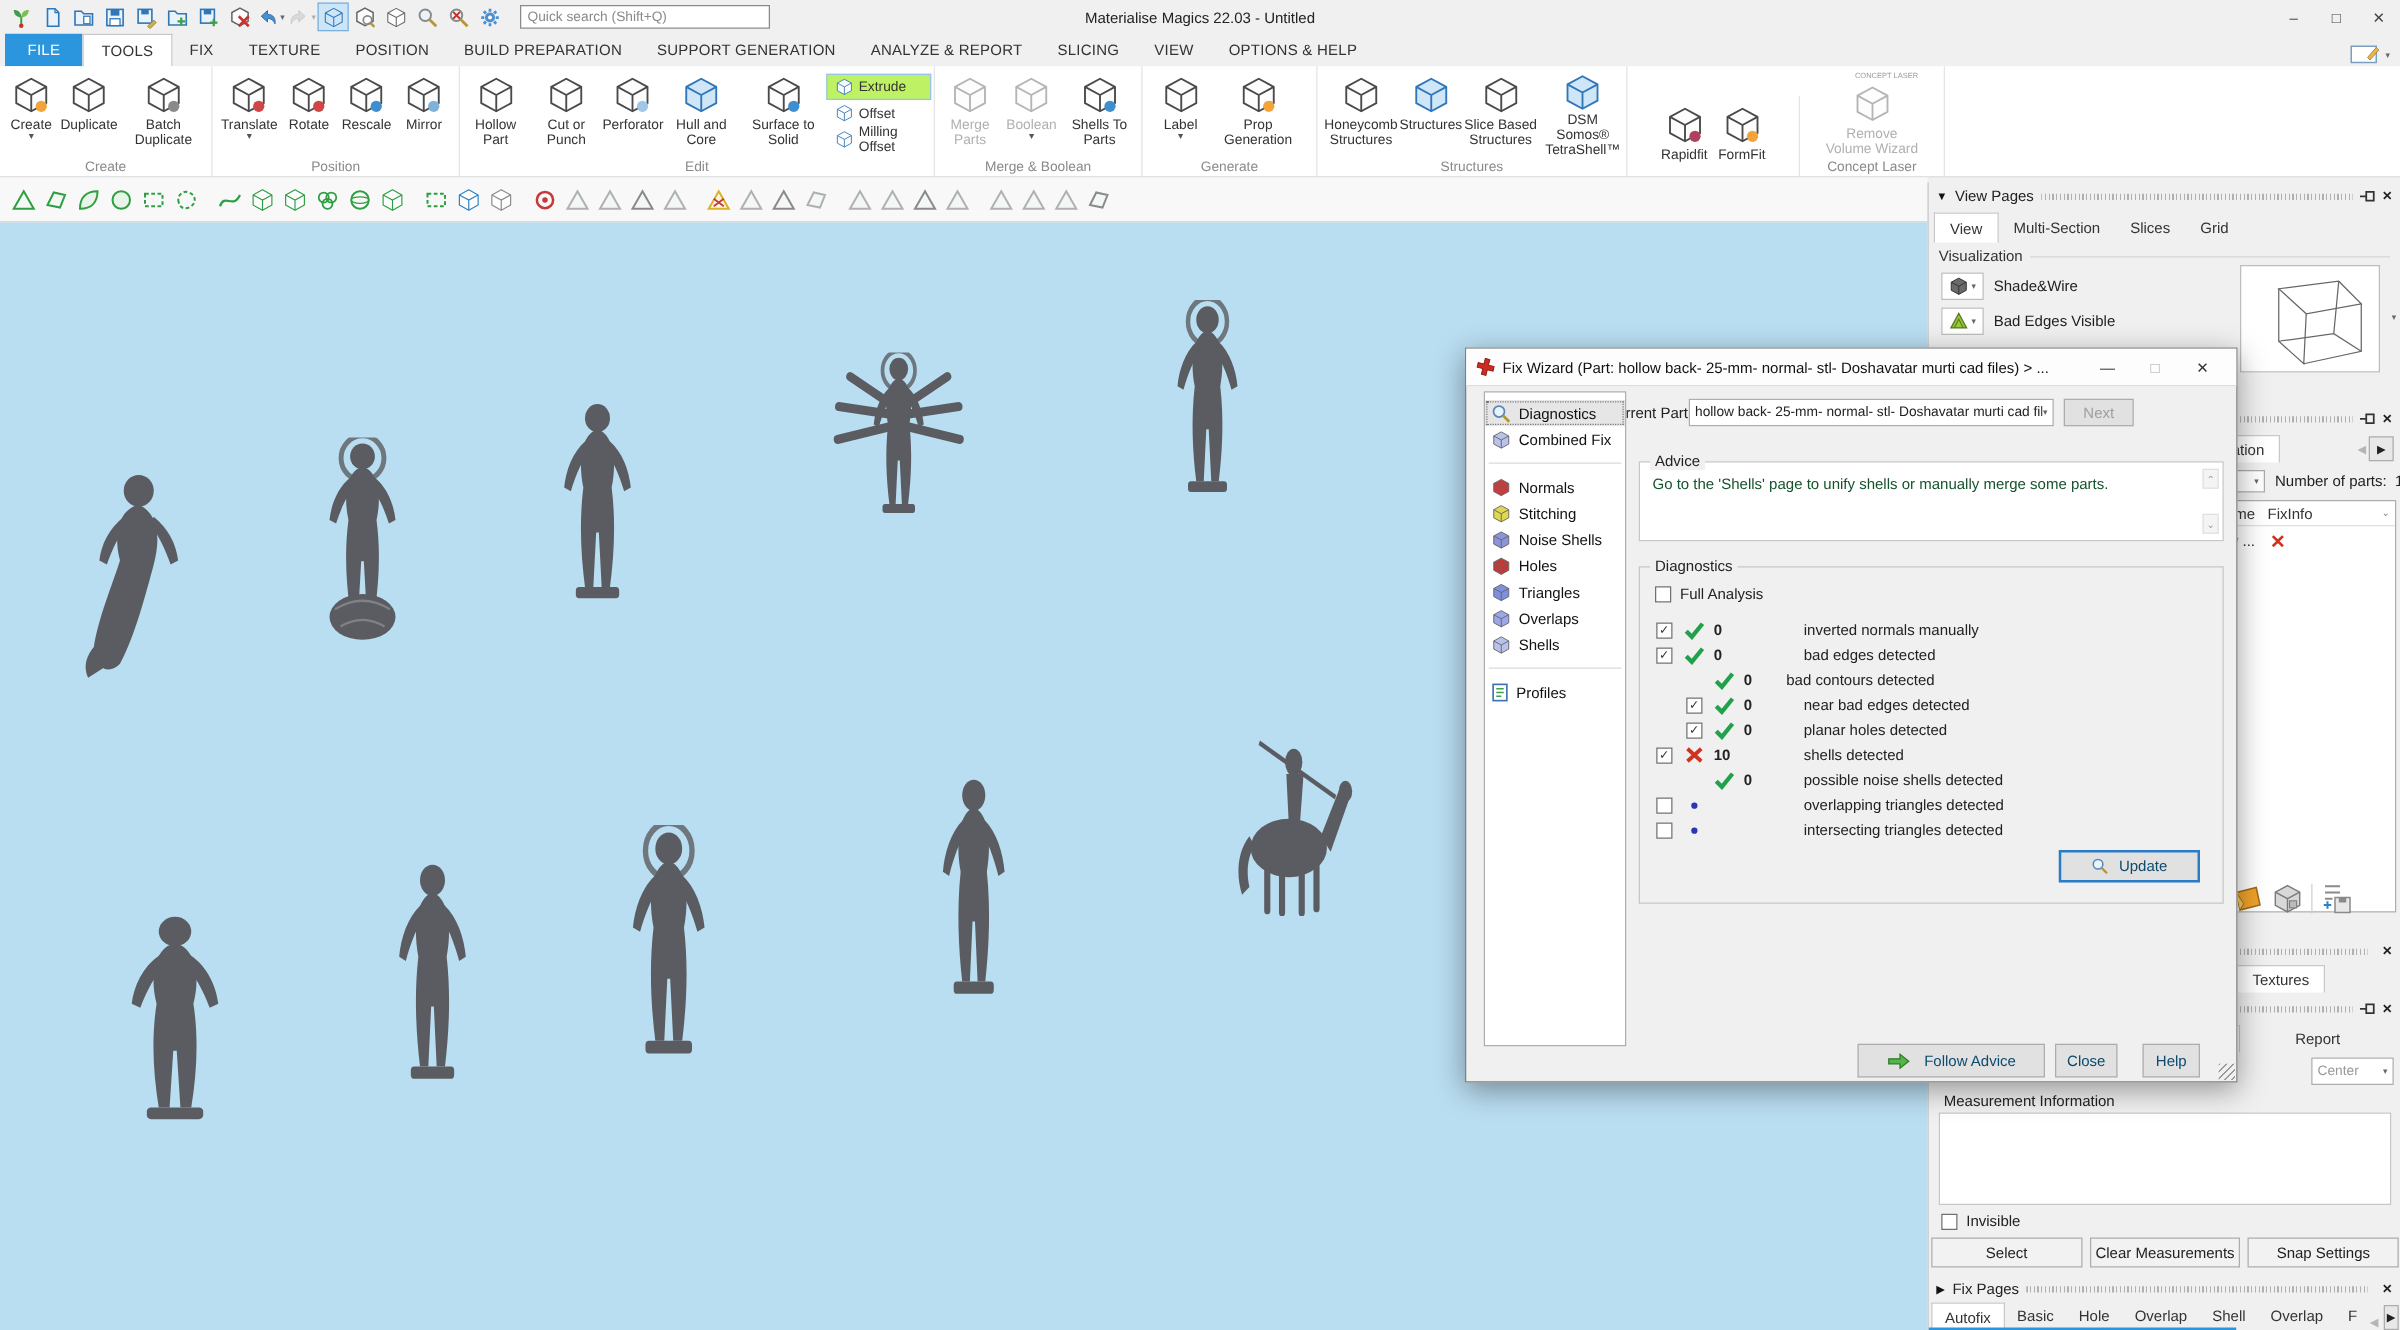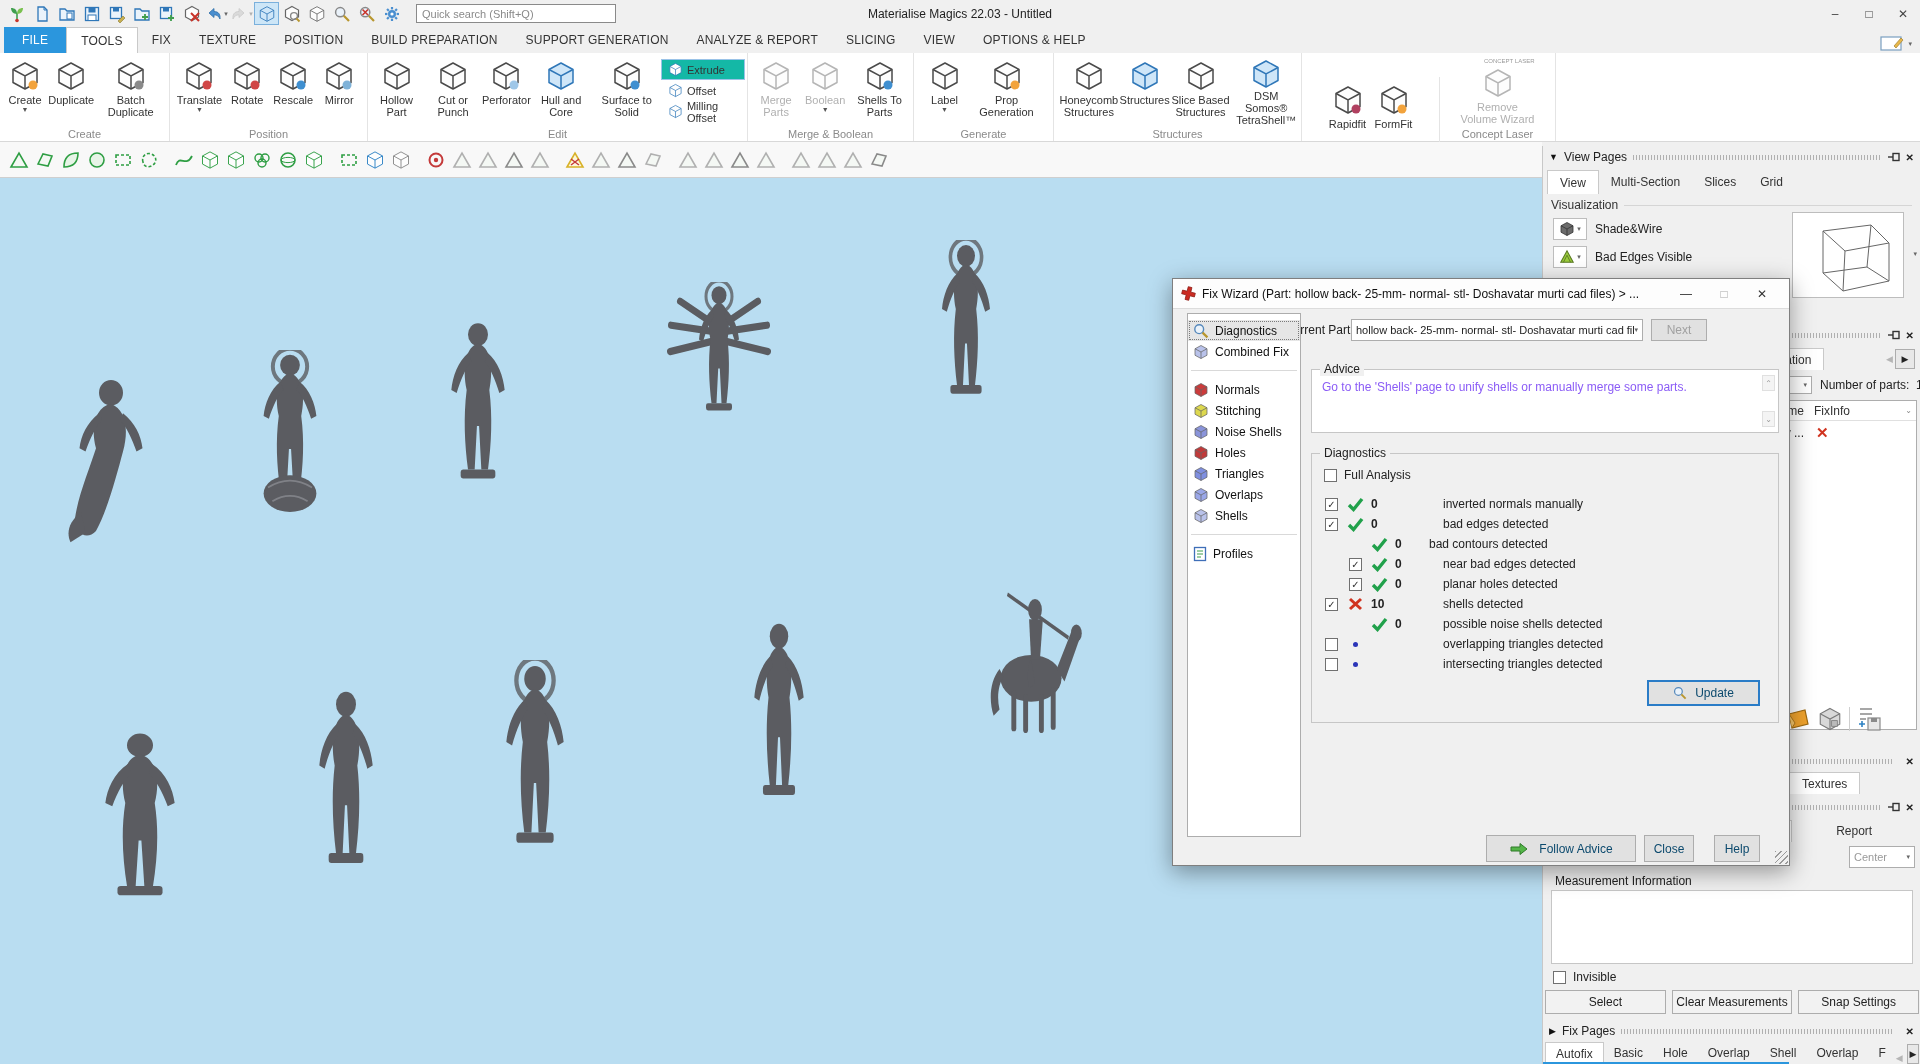--- a/index.html
+++ b/index.html
@@ -34,21 +34,21 @@
   .glabel { position:absolute; bottom:1px; left:0; width:100%; text-align:center; font-size:11px; color:#8a8a8a; }
   .rbtn { display:flex; flex-direction:column; align-items:center; padding:3px 2px 0 2px; min-width:46px; cursor:pointer; }
   .rbtn .ric { height:36px; display:flex; align-items:center; justify-content:center; }
   .rbtn .lbl { font-size:11px; line-height:12px; text-align:center; color:#333; max-width:74px; }
   .rbtn.disabled { cursor:default; }
   .rbtn.disabled .lbl { color:#b0b0b0; }
   .rbtn .caret { font-size:7px; color:#555; line-height:7px; }
   .rbtn .badge { font-size:6px; color:#9a9a9a; line-height:7px; text-align:right; width:100%; }
   .smallstack { display:flex; flex-direction:column; justify-content:flex-start; padding-top:4px; }
   .sbtn { display:flex; align-items:center; gap:4px; height:21px; padding:0 6px; font-size:11px; color:#333; cursor:pointer; border:1px solid transparent; }
-  .sbtn.selected { background:#14b8a6; border-color:#9ac3e8; }
+  .sbtn.selected { background:#bef264; border-color:#9ac3e8; }
 
   
   #toolbar2 { left:0; top:142px; width:1542px; height:36px; background:#f8f8f8; border-bottom:1px solid #cfcfcf; display:flex; align-items:center; padding-left:6px; }
   .t2i { width:24px; height:28px; display:flex; align-items:center; justify-content:center; margin:0 1px; cursor:pointer; }
   .t2gap { margin-left:10px; }
 
   
   #viewport { left:0; top:178px; width:1542px; height:886px; background:#b9ddf1; overflow:hidden; }
   .model { position:absolute; opacity:.95; }
 
@@ -1122,21 +1122,21 @@
               <rect x="1.5" y="1.5" width="11" height="13" fill="#fff" stroke="#3f6fb8" stroke-width="1.3"></rect>
               <path d="M4 5 H10 M4 8 H10 M4 11 H8" stroke="#3f9e4d" stroke-width="1.2"></path>
             </svg>
           </span>
           <span>Profiles</span>
         </div>
       </div>
 
     <div class="gbox" style="left:138px;top:90px;width:468px;height:64px;background:#fff">
       <span class="gcap">Advice</span>
-      <div style="padding:10px 26px 0 10px;font-size:12px;color:#8b5cf6">Go to the 'Shells' page to unify shells or manually merge some parts.</div>
+      <div style="padding:10px 26px 0 10px;font-size:12px;color:#14532d">Go to the 'Shells' page to unify shells or manually merge some parts.</div>
       <span class="scrl" style="top:5px">⌃</span>
       <span class="scrl" style="bottom:5px">⌄</span>
     </div>
 
     <div class="gbox" style="left:138px;top:174px;width:468px;height:270px">
       <span class="gcap">Diagnostics</span>
       <div style="display:flex;align-items:center;margin:14px 0 0 12px">
         <span class="dcb"></span>
         <span>Full Analysis</span>
       </div>

